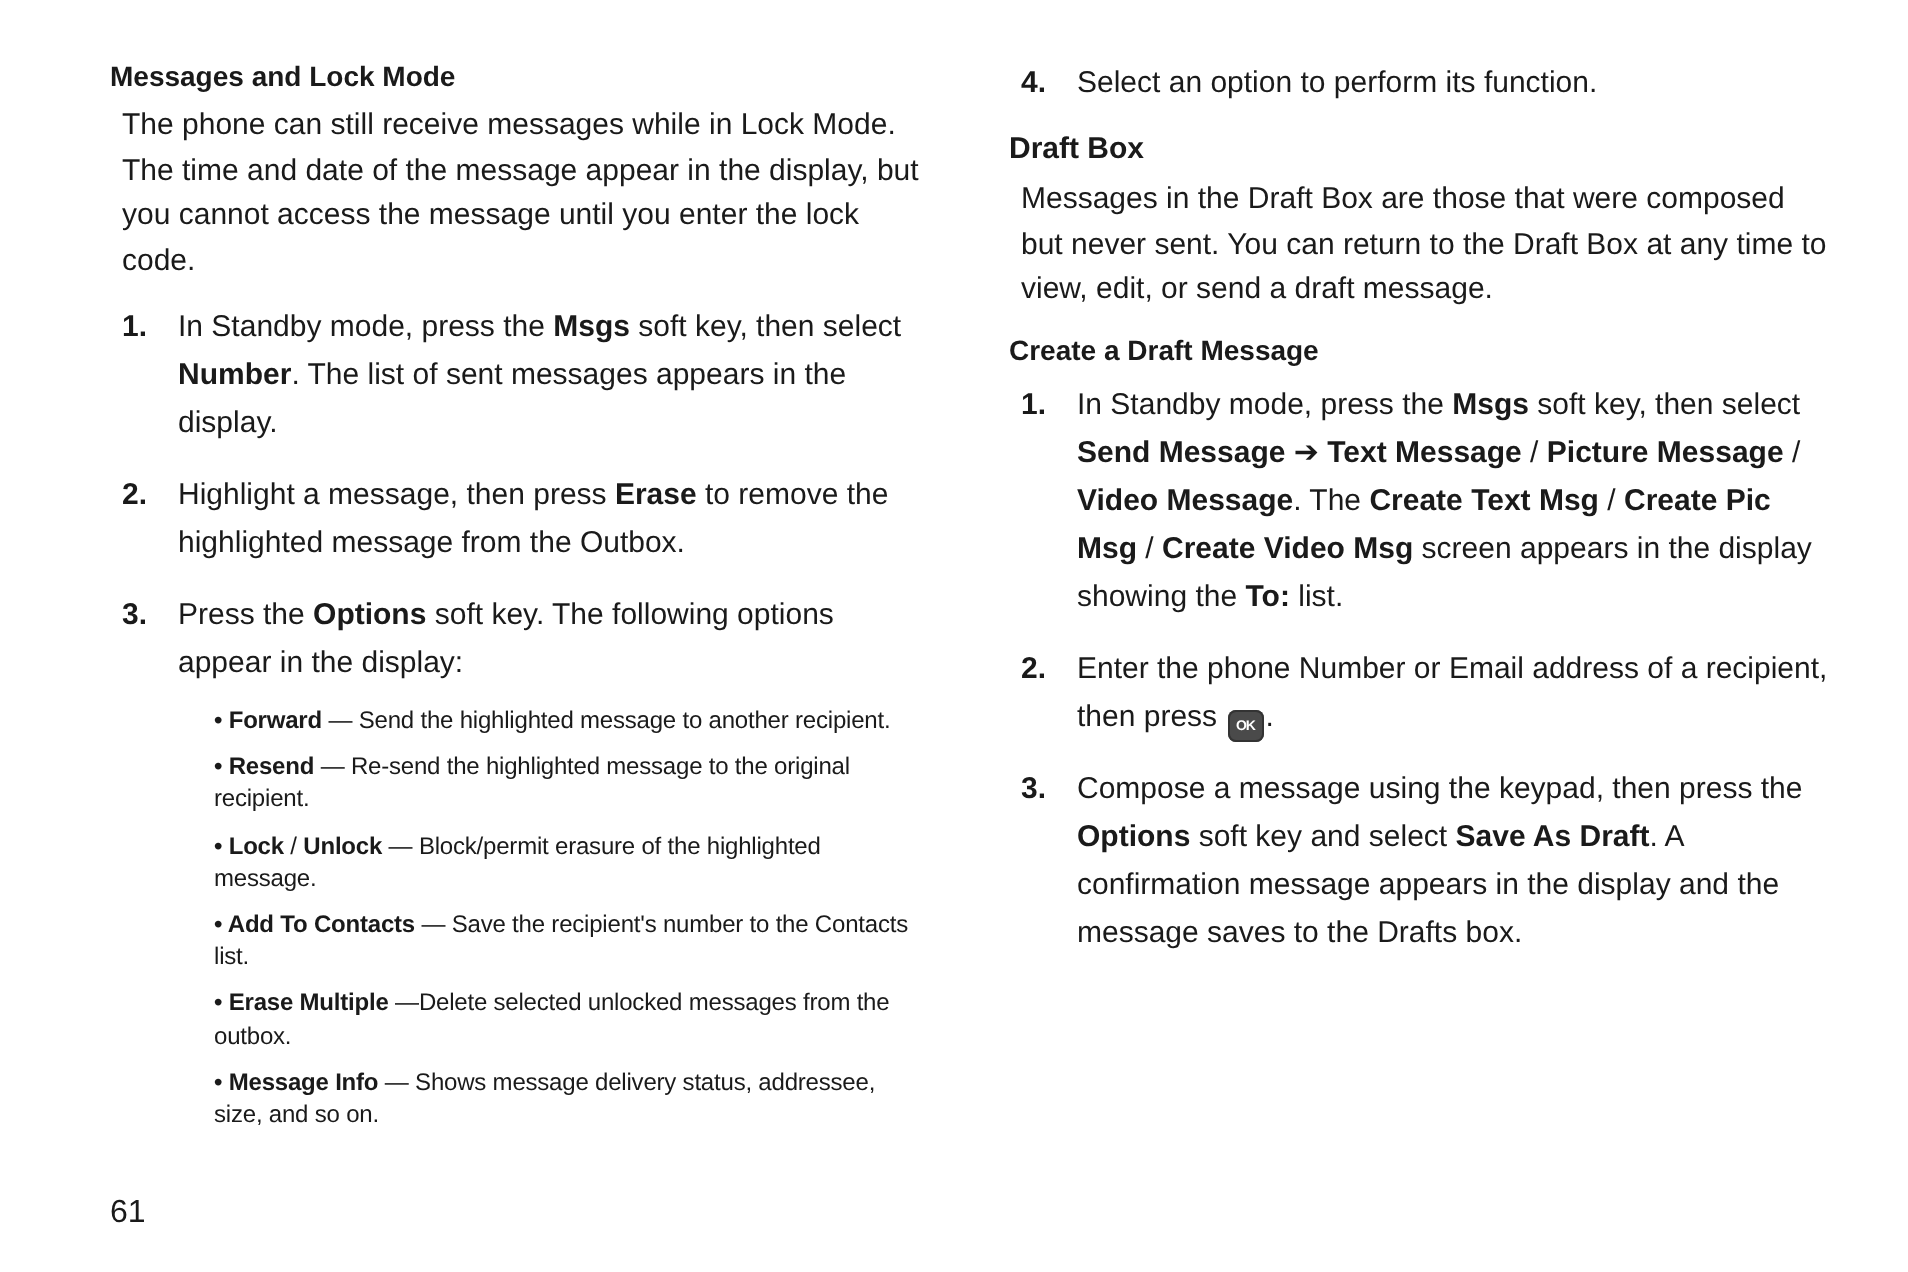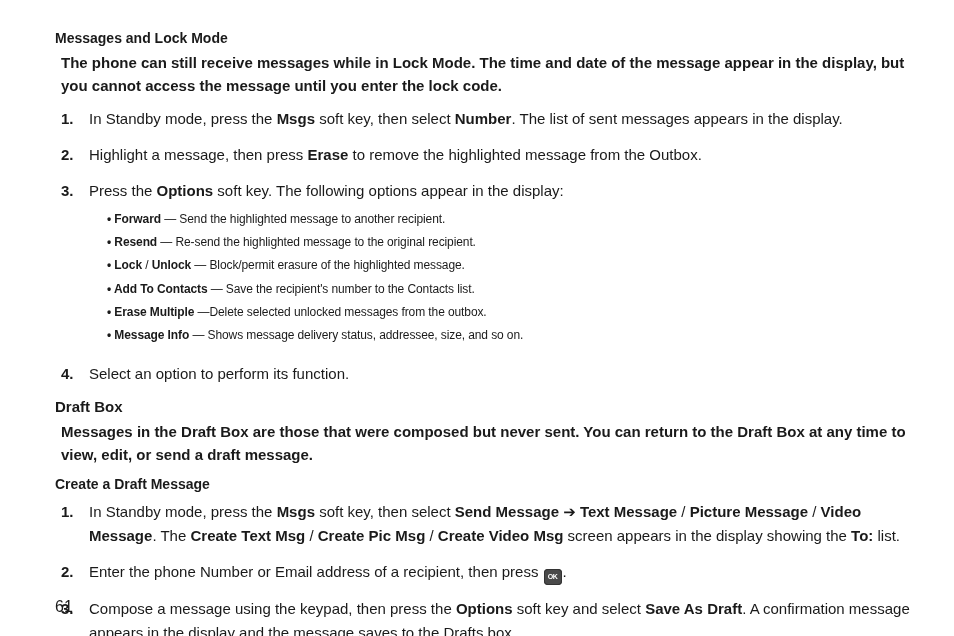--- a/index.html
+++ b/index.html
@@ -10,21 +10,21 @@
     background: #fff;
     font-family: Arial, Helvetica, sans-serif;
     color: #1a1a1a;
   }
   .page {
     box-sizing: border-box;
     width: 954px;
     height: 636px;
     padding: 30px 40px 20px 55px;
     display: flex;
-    flex-direction: column;
+    flex-direction: row;
     column-gap: 40px;
     position: relative;
   }
   .col {
     flex: 1 1 0;
   }
   .h3 {
     font-family: Arial, Helvetica, sans-serif;
     font-weight: 700;
     font-size: 14px;
@@ -33,21 +33,20 @@
   .h4 {
     font-family: Arial, Helvetica, sans-serif;
     font-weight: 700;
     font-size: 15px;
     margin: 10px 0 6px 0;
   }
   .para {
     font-size: 15px;
     line-height: 1.5;
     margin: 0 0 10px 6px;
-    font-weight: bold;
   }
   ol.steps {
     margin: 8px 0 0 6px;
     padding: 0;
     list-style: none;
   }
   ol.steps > li {
     display: flex;
     flex-direction: row;
     align-items: flex-start;

